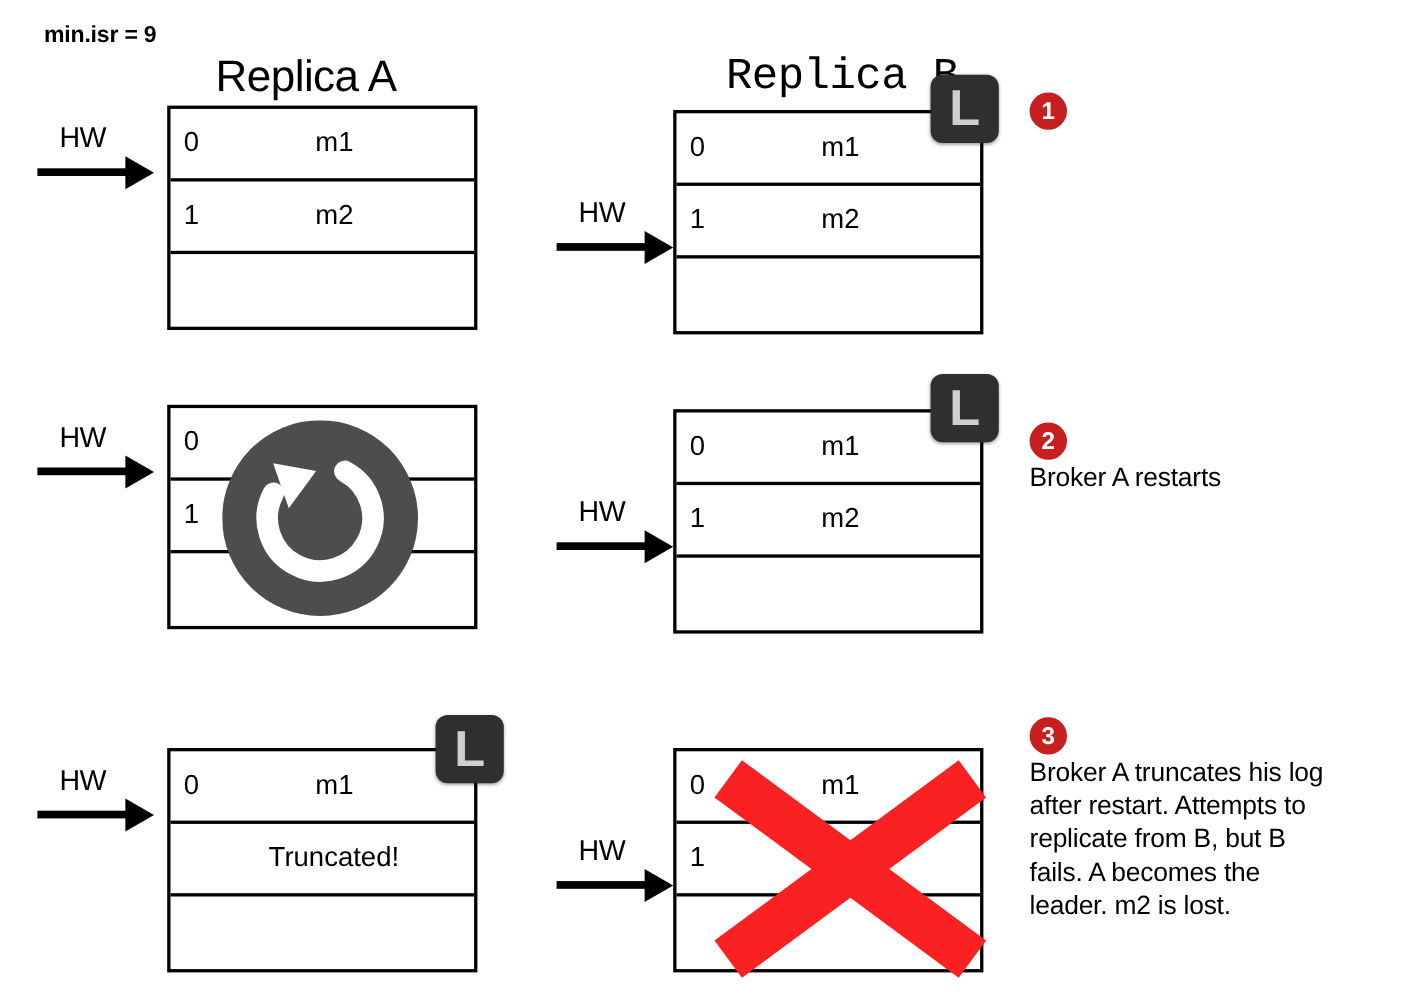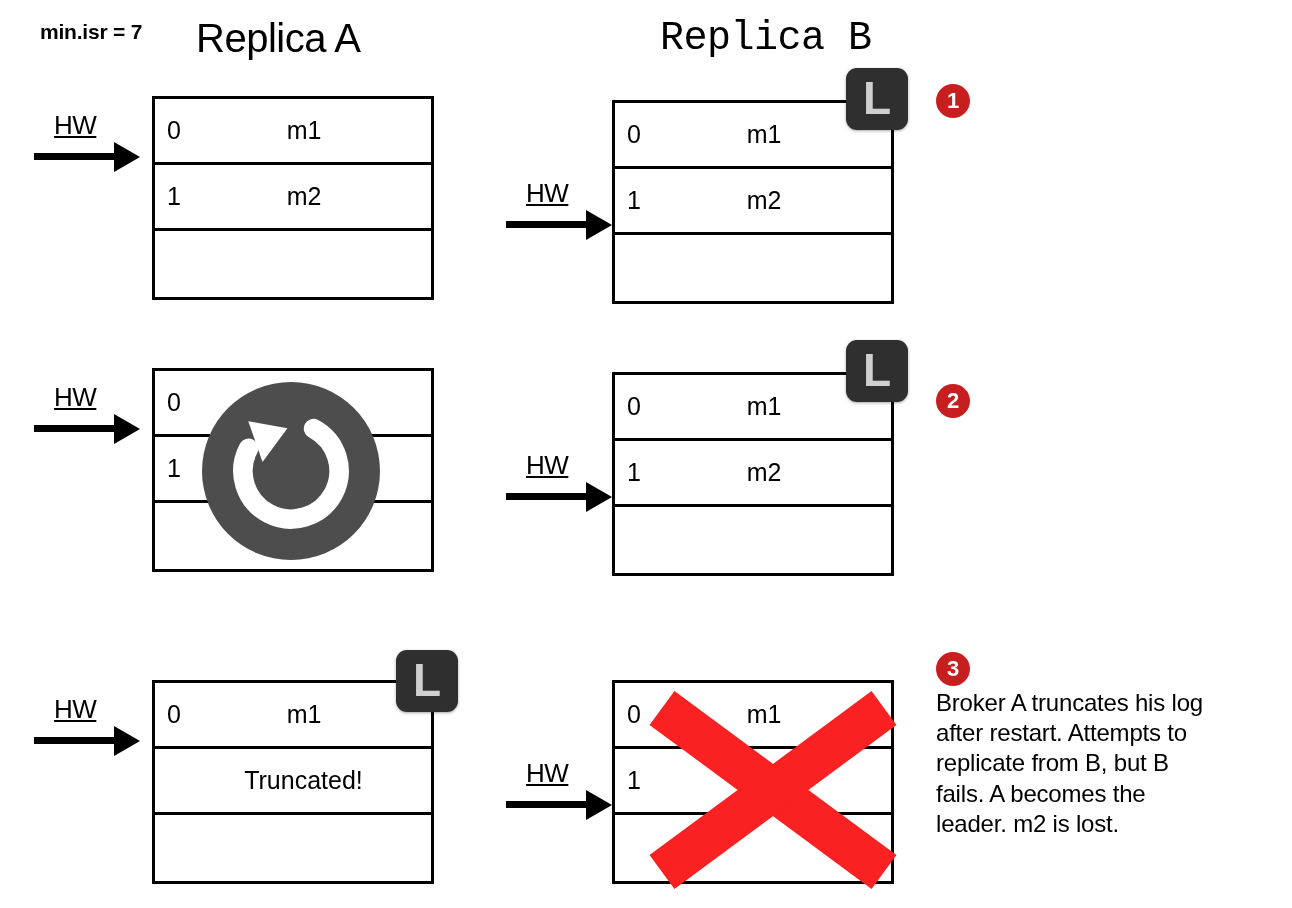--- a/index.html
+++ b/index.html
@@ -28,20 +28,21 @@
     font-weight: 600;
     letter-spacing: -0.2px;
     white-space: nowrap;
   }
   .col-title {
     position: absolute;
     font-size: 40px;
     font-weight: 400;
     letter-spacing: -0.5px;
     white-space: nowrap;
+    margin-top: 32px;
   }
   .col-title.a { left: 196px; top: 16px; }
   .col-title.b { left: 660px; top: 16px; font-family: Liberation Mono, monospace; }
 
   
   .log {
     position: absolute;
     width: 282px;
     height: 204px;
     border: 3px solid #000;
@@ -81,21 +82,20 @@
     width: 118px;
     height: 66px;
   }
   .hw .hw-label {
     position: absolute;
     left: 26px;
     top: 0px;
     font-size: 26px;
     font-weight: 400;
     letter-spacing: -0.5px;
-    text-decoration: underline;
   }
   .hw .shaft {
     position: absolute;
     left: 6px;
     bottom: 16px;
     width: 86px;
     height: 7px;
     background: #000;
   }
   .hw .head {
@@ -165,21 +165,21 @@
     font-weight: 400;
     letter-spacing: -0.2px;
     white-space: pre-line;
   }
 </style>
 </head>
 <body>
 
 <div id="canvas">
 
-  <div class="minisr">min.isr = 7</div>
+  <div class="minisr">min.isr = 9</div>
   <div class="col-title a">Replica A</div>
   <div class="col-title b">Replica B</div>
 
   <div class="hw" style="left:28px; top:110px;">
     <span class="hw-label">HW</span>
     <span class="shaft"></span>
     <span class="head"></span>
   </div>
 
   <div class="log" style="left:152px; top:96px;">
@@ -275,20 +275,21 @@
       <span class="msg"></span>
     </div>
   </div>
 
   <div class="leader-badge" style="left:846px; top:340px;">
     <span class="glyph">L</span>
   </div>
 
   <div class="note" style="left:936px; top:384px;">
     <div class="num">2</div>
+    <div class="txt">Broker A restarts</div>
   </div>
 
   <div class="hw" style="left:28px; top:694px;">
     <span class="hw-label">HW</span>
     <span class="shaft"></span>
     <span class="head"></span>
   </div>
 
   <div class="log" style="left:152px; top:680px;">
     <div class="row">

